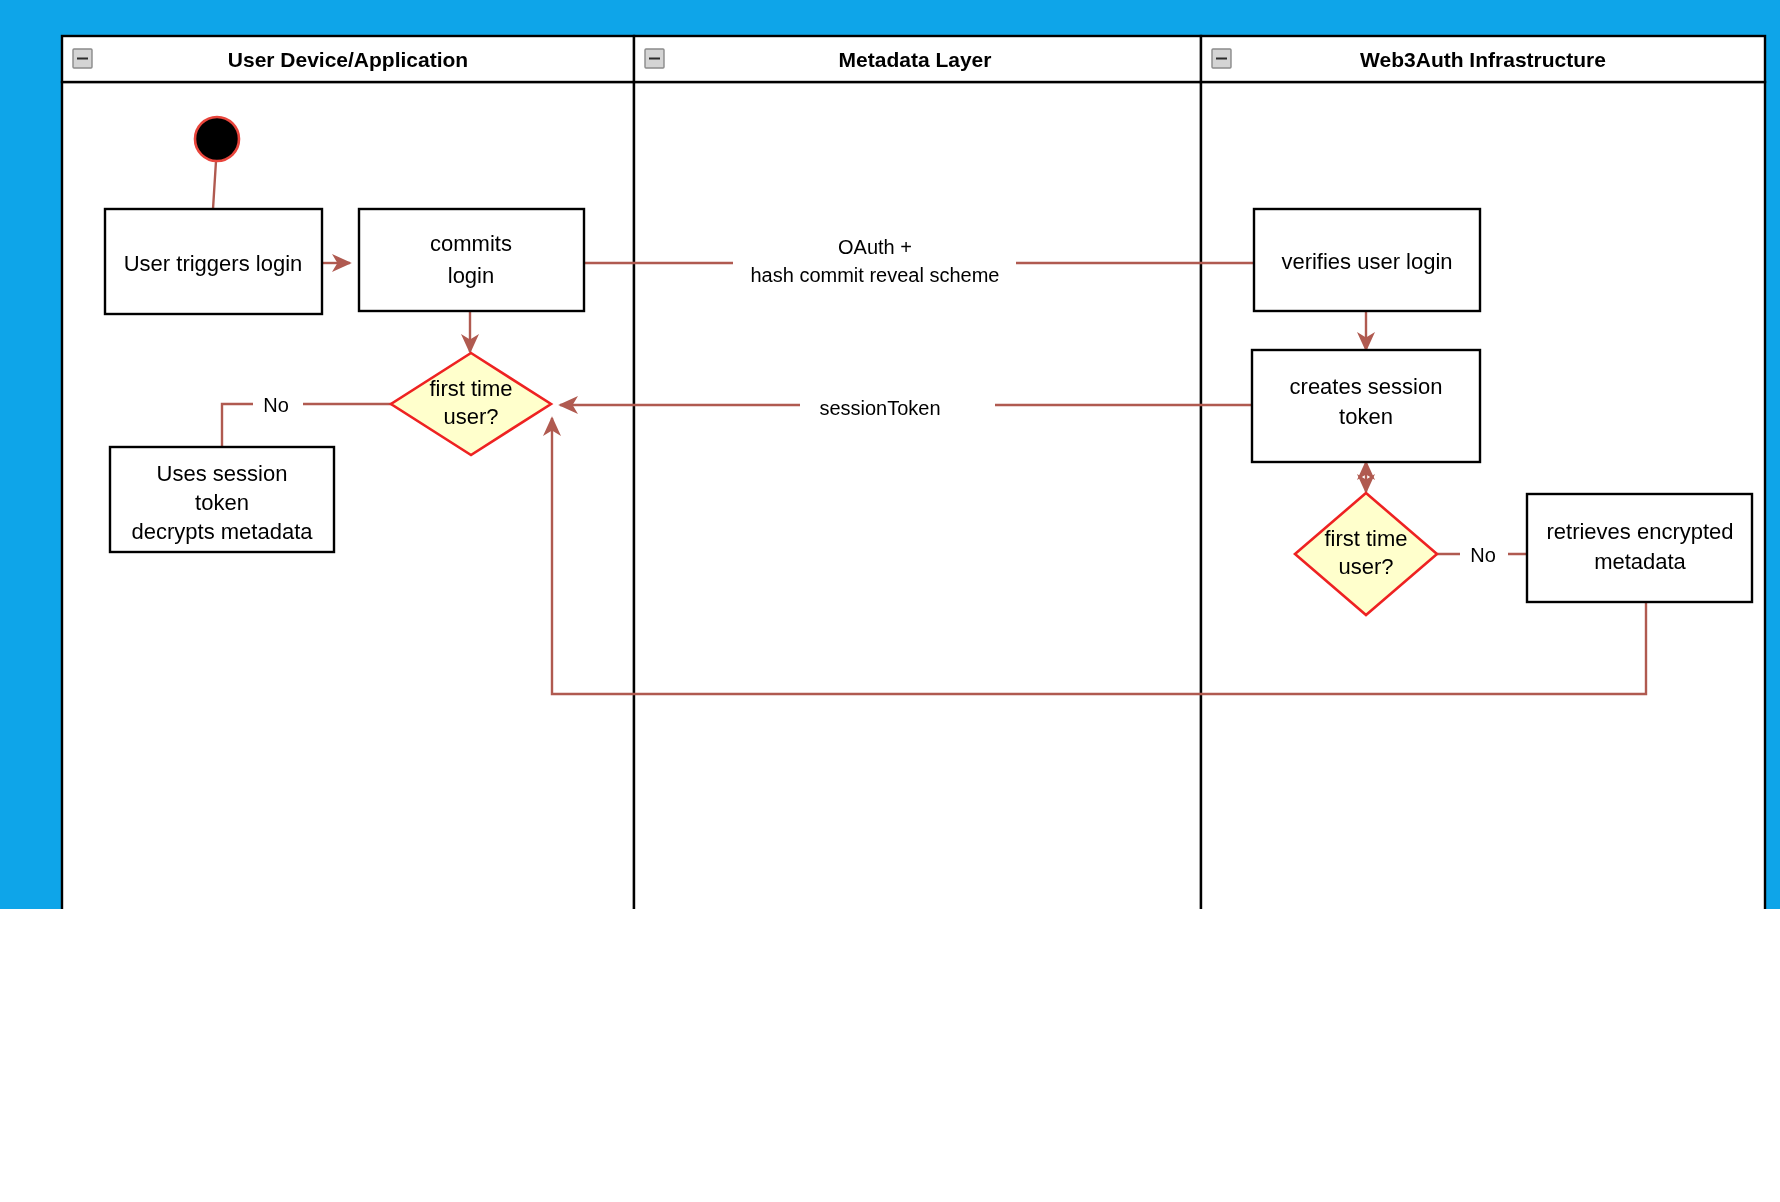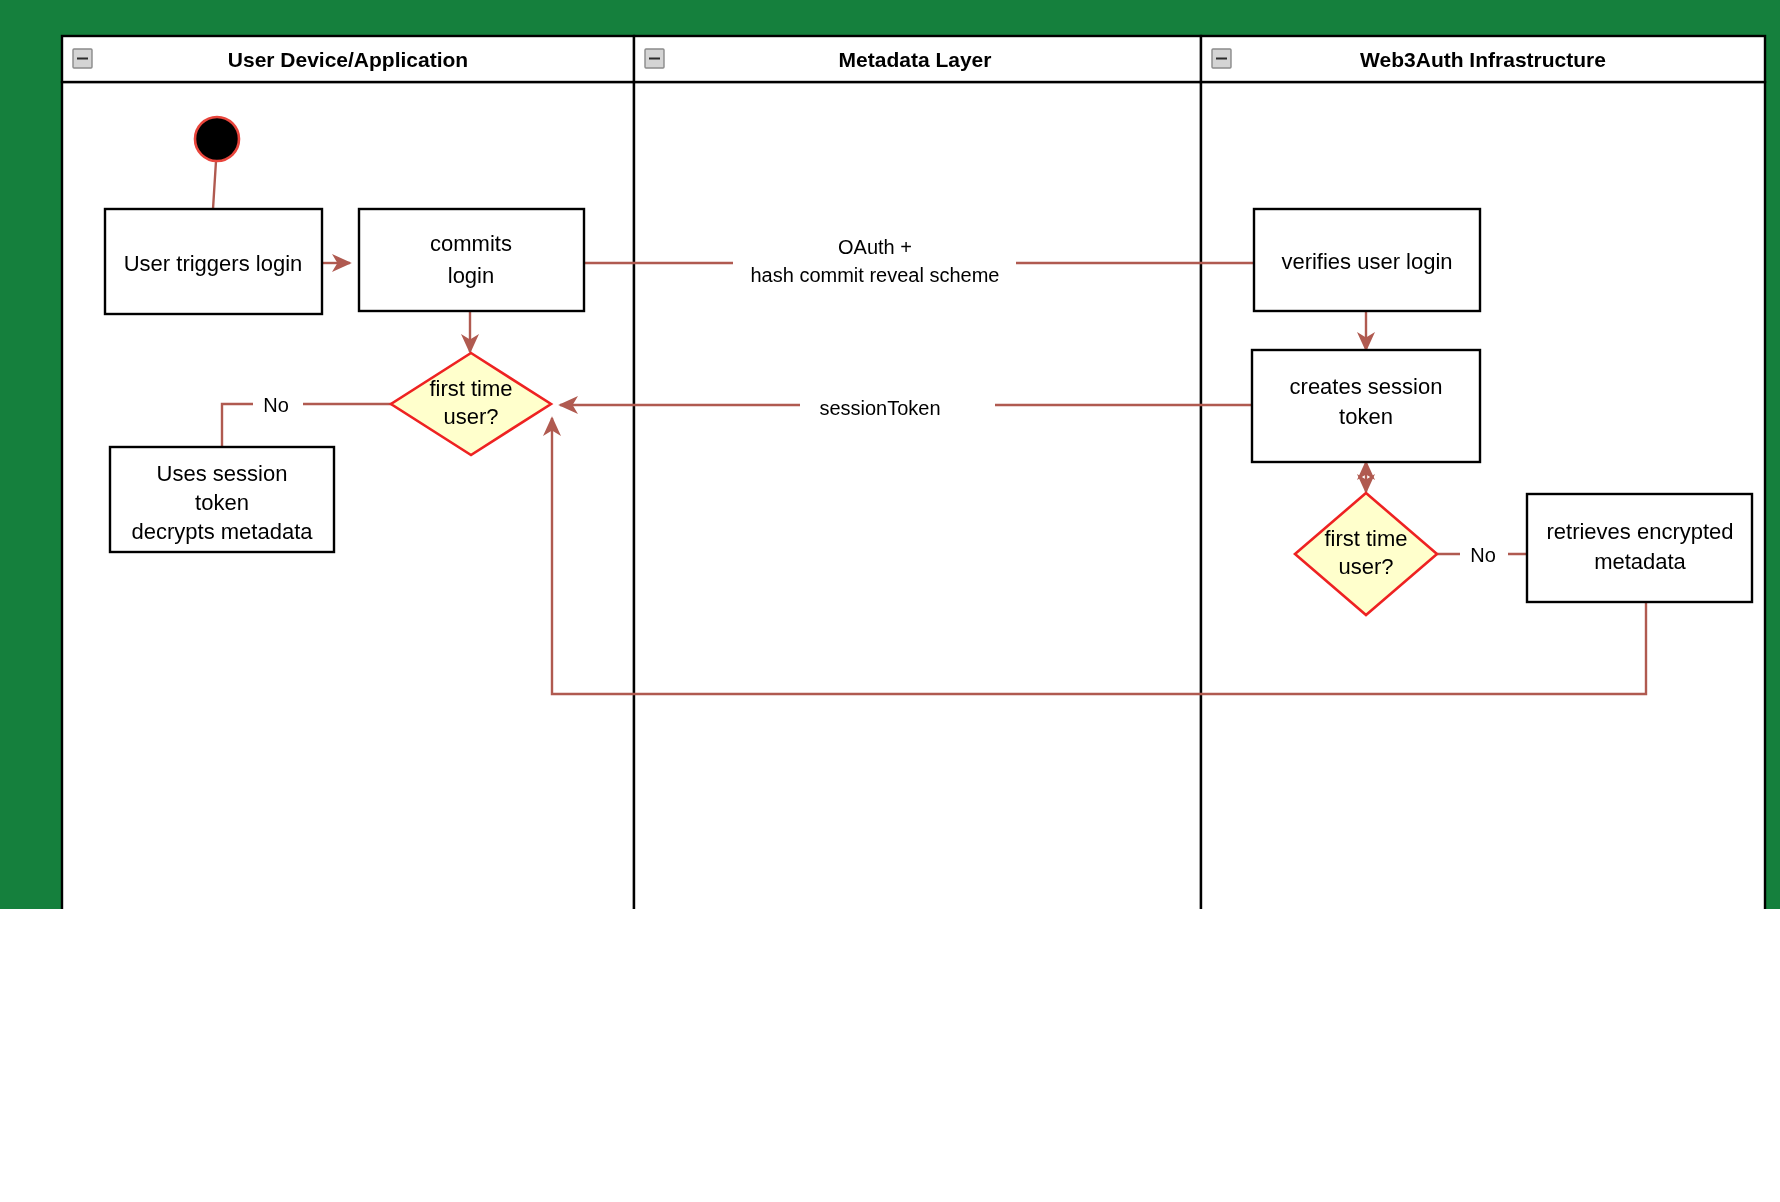--- a/index.html
+++ b/index.html
@@ -5,21 +5,21 @@
   html, body {
     margin: 0;
     padding: 0;
     background: #ffffff;
     font-family: "Liberation Sans", sans-serif;
   }
   #canvas {
     position: relative;
     width: 1780px;
     height: 909px;
-    background: #15803d;
+    background: #0ea5e9;
     overflow: hidden;
   }
   svg.diagram {
     position: absolute;
     top: 0;
     left: 0;
     width: 1780px;
     height: 1202px;
   }
   .lane-title {

